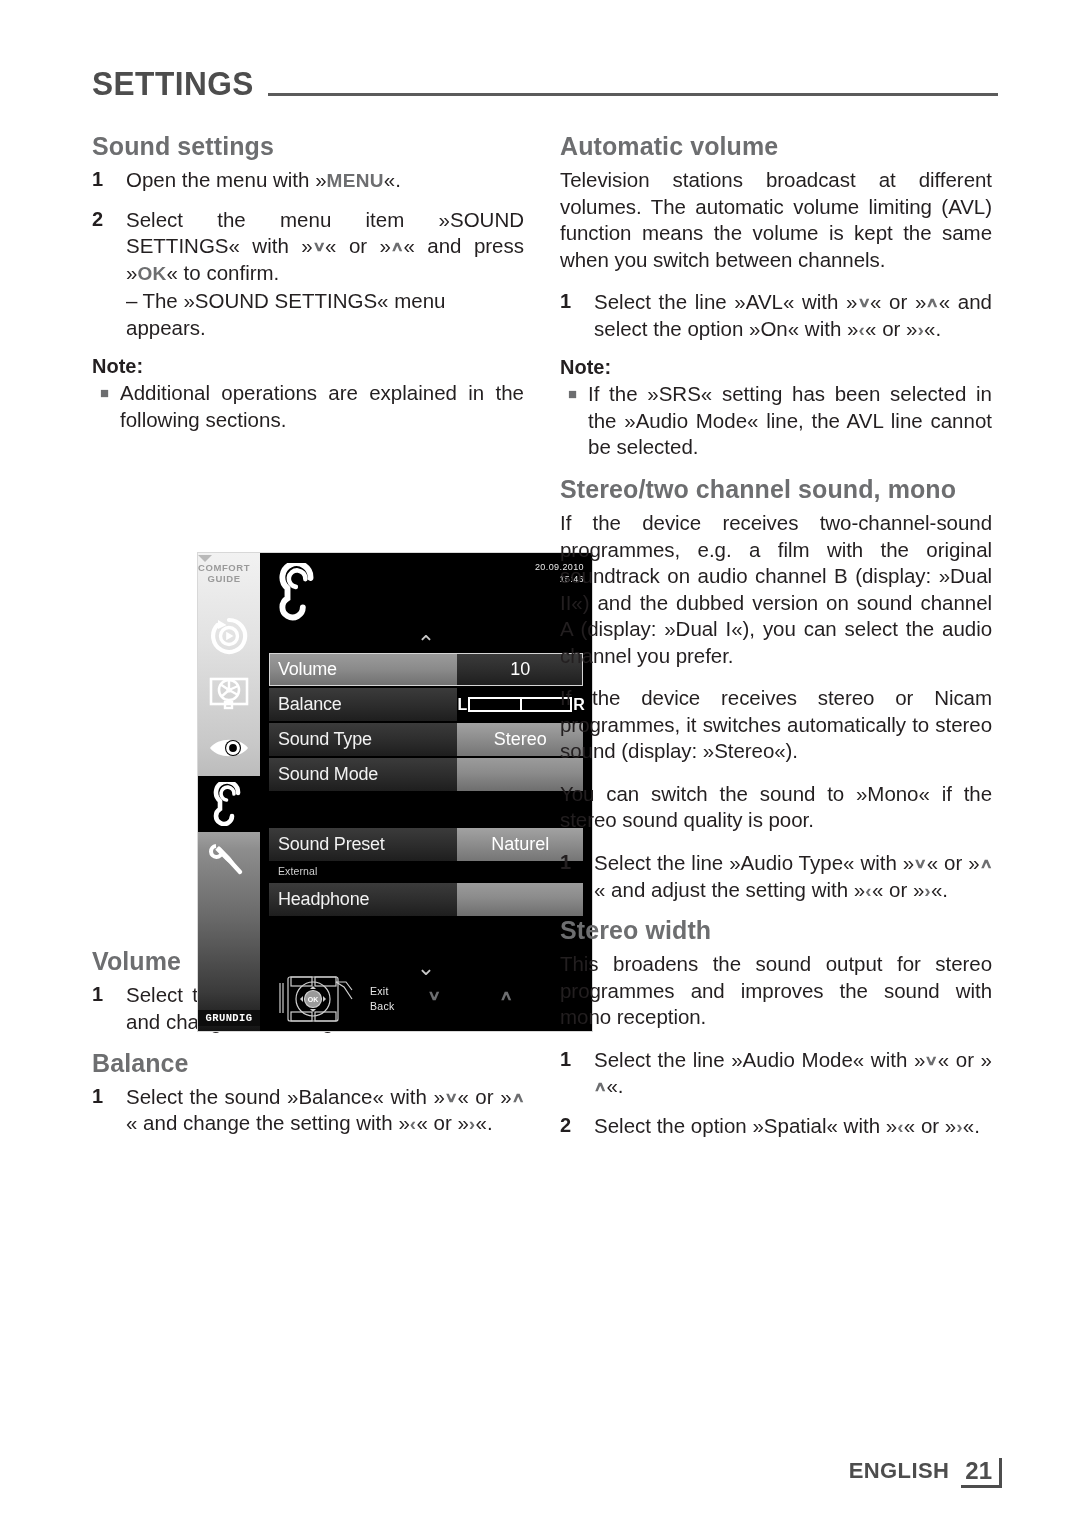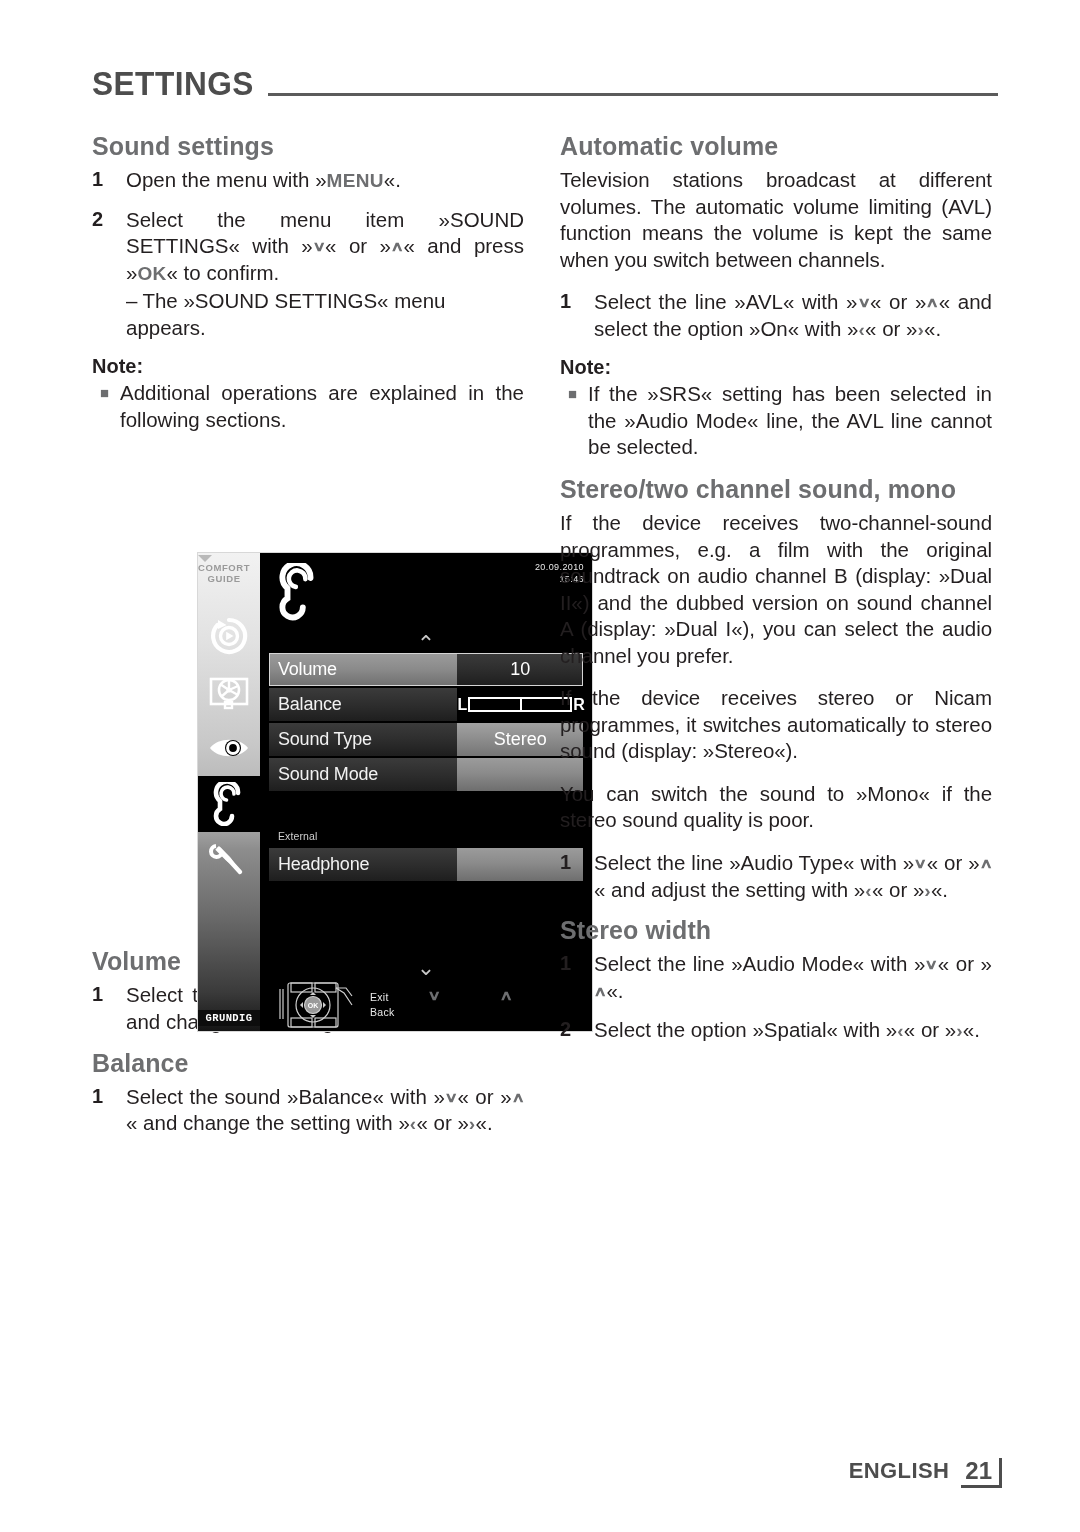--- a/index.html
+++ b/index.html
@@ -326,21 +326,21 @@
     color: #cfcfcf;
     font-size: 10.5px;
     padding: 2px 0 6px 9px;
     letter-spacing: 0.1px;
   }
 
   
   .remote-legend {
     position: absolute;
     left: 14px;
-    bottom: 0;
+    bottom: 6px;
     display: flex;
     align-items: center;
   }
   .remote-legend .labels {
     margin-left: 4px;
     color: #e8e8e8;
     font-size: 10.5px;
     line-height: 1.45;
     letter-spacing: 0.3px;
   }
@@ -512,20 +512,24 @@
             <div class="value-cell pill">Stereo</div>
           </div>
 
           <div class="osd-row">
             <div class="label-cell">Sound Mode</div>
             <div class="value-cell pill-empty"></div>
           </div>
 
           <div class="osd-row gap"></div>
 
+          <div class="osd-row">
+            <div class="label-cell">Sound Preset</div>
+            <div class="value-cell pill">Naturel</div>
+          </div>
 
           <div class="osd-subhead">External</div>
 
           <div class="osd-row">
             <div class="label-cell">Headphone</div>
             <div class="value-cell pill-empty"></div>
           </div>
         </div>
 
         <div class="chev down">⌄</div>
@@ -597,20 +601,21 @@
     <h2 class="section">Stereo/two channel sound, mono</h2>
     <p class="para">If the device receives two-channel-sound programmes, e.g. a film with the original soundtrack on audio channel B (display: »Dual II«) and the dubbed version on sound channel A (display: »Dual I«), you can select the audio channel you prefer.</p>
     <p class="para">If the device receives stereo or Nicam programmes, it switches automatically to stereo sound (display: »Stereo«).</p>
     <p class="para">You can switch the sound to »Mono« if the stereo sound quality is poor.</p>
     <div class="step">
       <div class="step-num">1</div>
       <div class="step-body"><span>Select the line »Audio Type« with »</span><span class="arrow">∨</span><span>« or »</span><span class="arrow">∧</span><span>« and adjust the setting with »</span><span class="key">‹</span><span>« or »</span><span class="key">›</span><span>«.</span></div>
     </div>
 
     <h2 class="section">Stereo width</h2>
+    <p class="para">This broadens the sound output for stereo programmes and improves the sound with mono reception.</p>
     <div class="step">
       <div class="step-num">1</div>
       <div class="step-body"><span>Select the line »Audio Mode« with »</span><span class="arrow">∨</span><span>« or »</span><span class="arrow">∧</span><span>«.</span></div>
     </div>
     <div class="step">
       <div class="step-num">2</div>
       <div class="step-body nojust"><span>Select the option »Spatial« with »</span><span class="key">‹</span><span>« or »</span><span class="key">›</span><span>«.</span></div>
     </div>
 
   </div>

